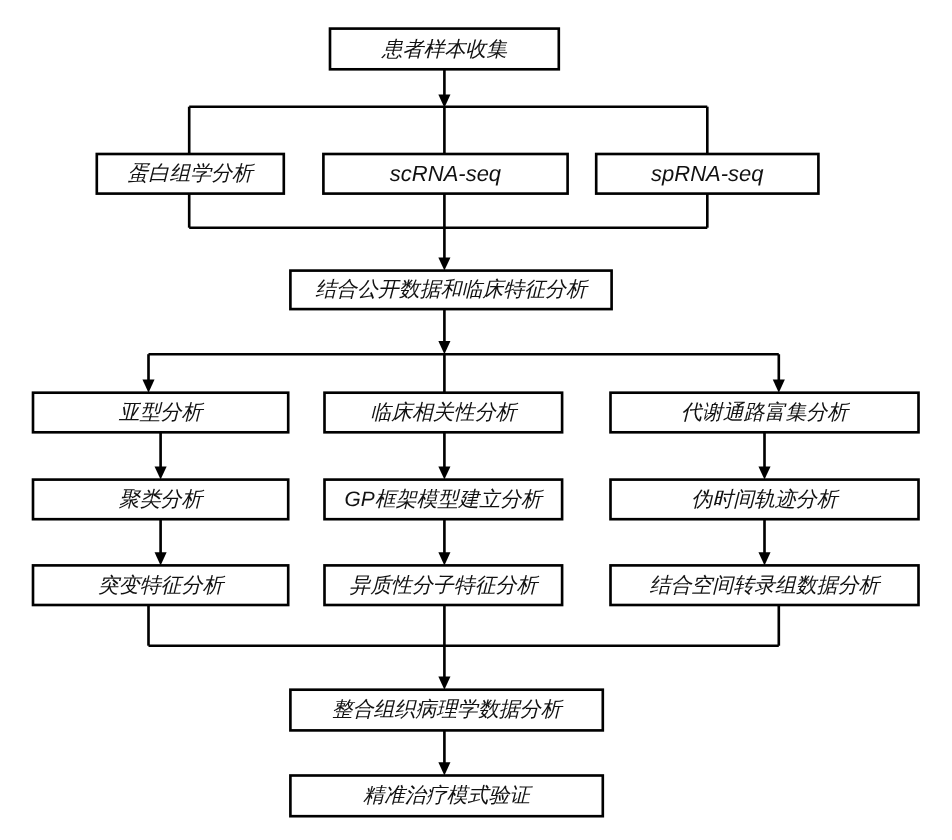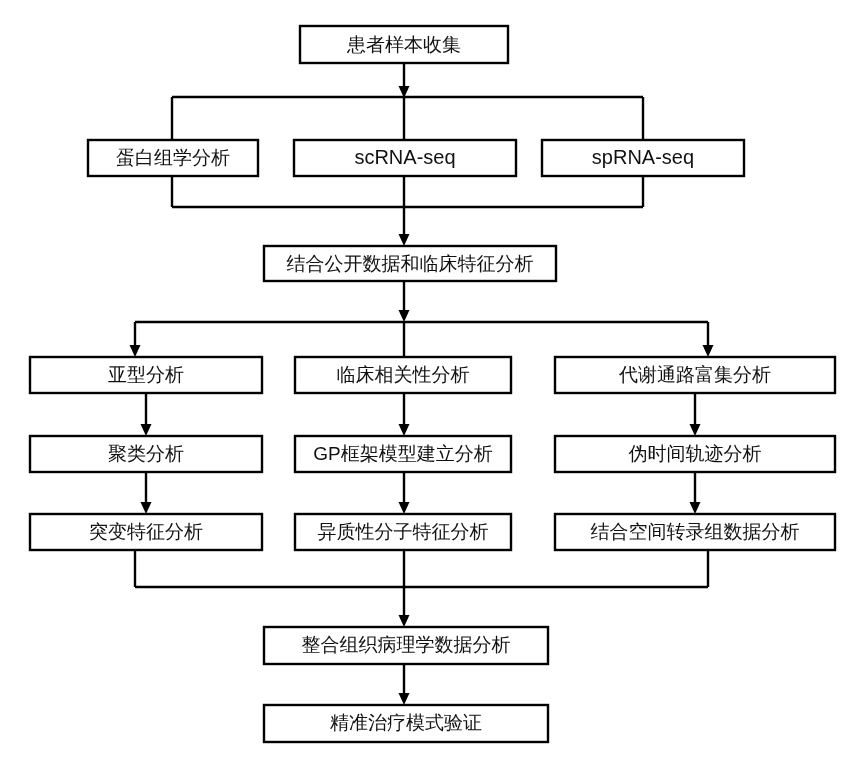--- a/index.html
+++ b/index.html
@@ -11,20 +11,21 @@
     width: 865px;
     height: 764px;
     font-family: "Liberation Sans", "DejaVu Sans", sans-serif;
     overflow: hidden;
   }
   #flowchart-root {
     position: relative;
     width: 865px;
     height: 602px;
     background: #ffffff;
+    font-style: italic;
   }
   svg.chart-svg {
     position: absolute;
     top: 0;
     left: 0;
     width: 865px;
     height: 764px;
   }
   .node-box {
     fill: #ffffff;

